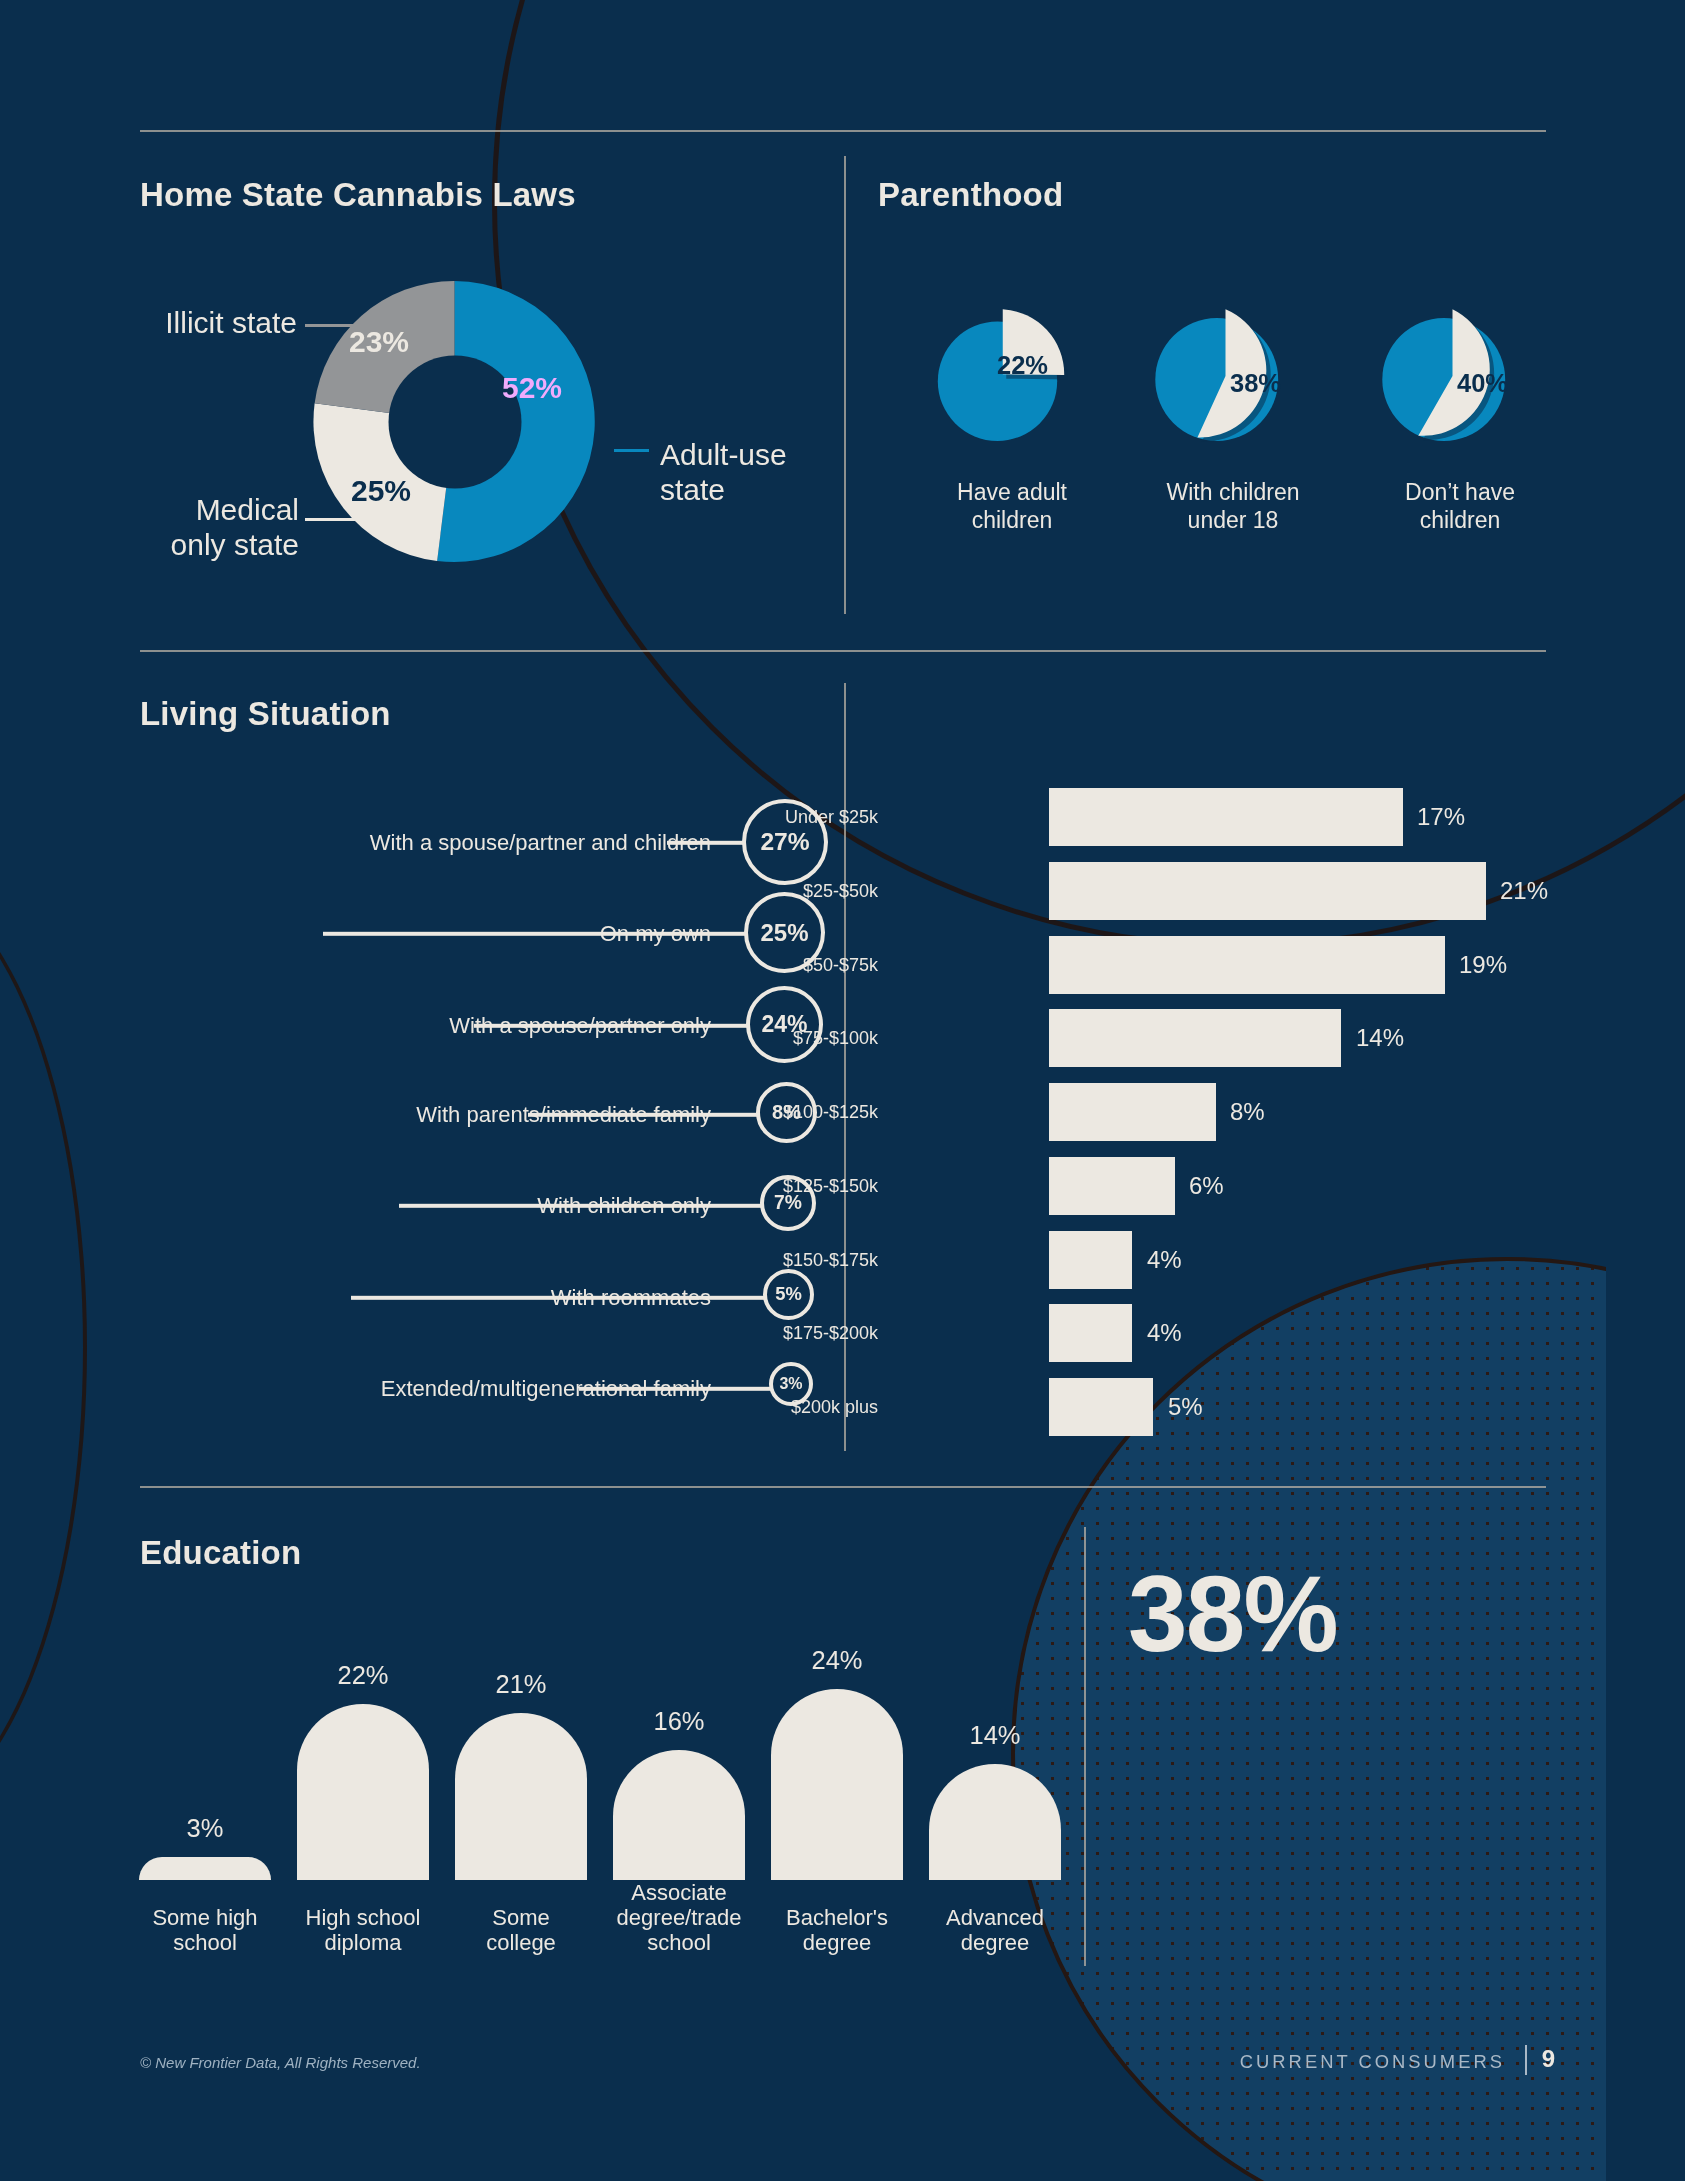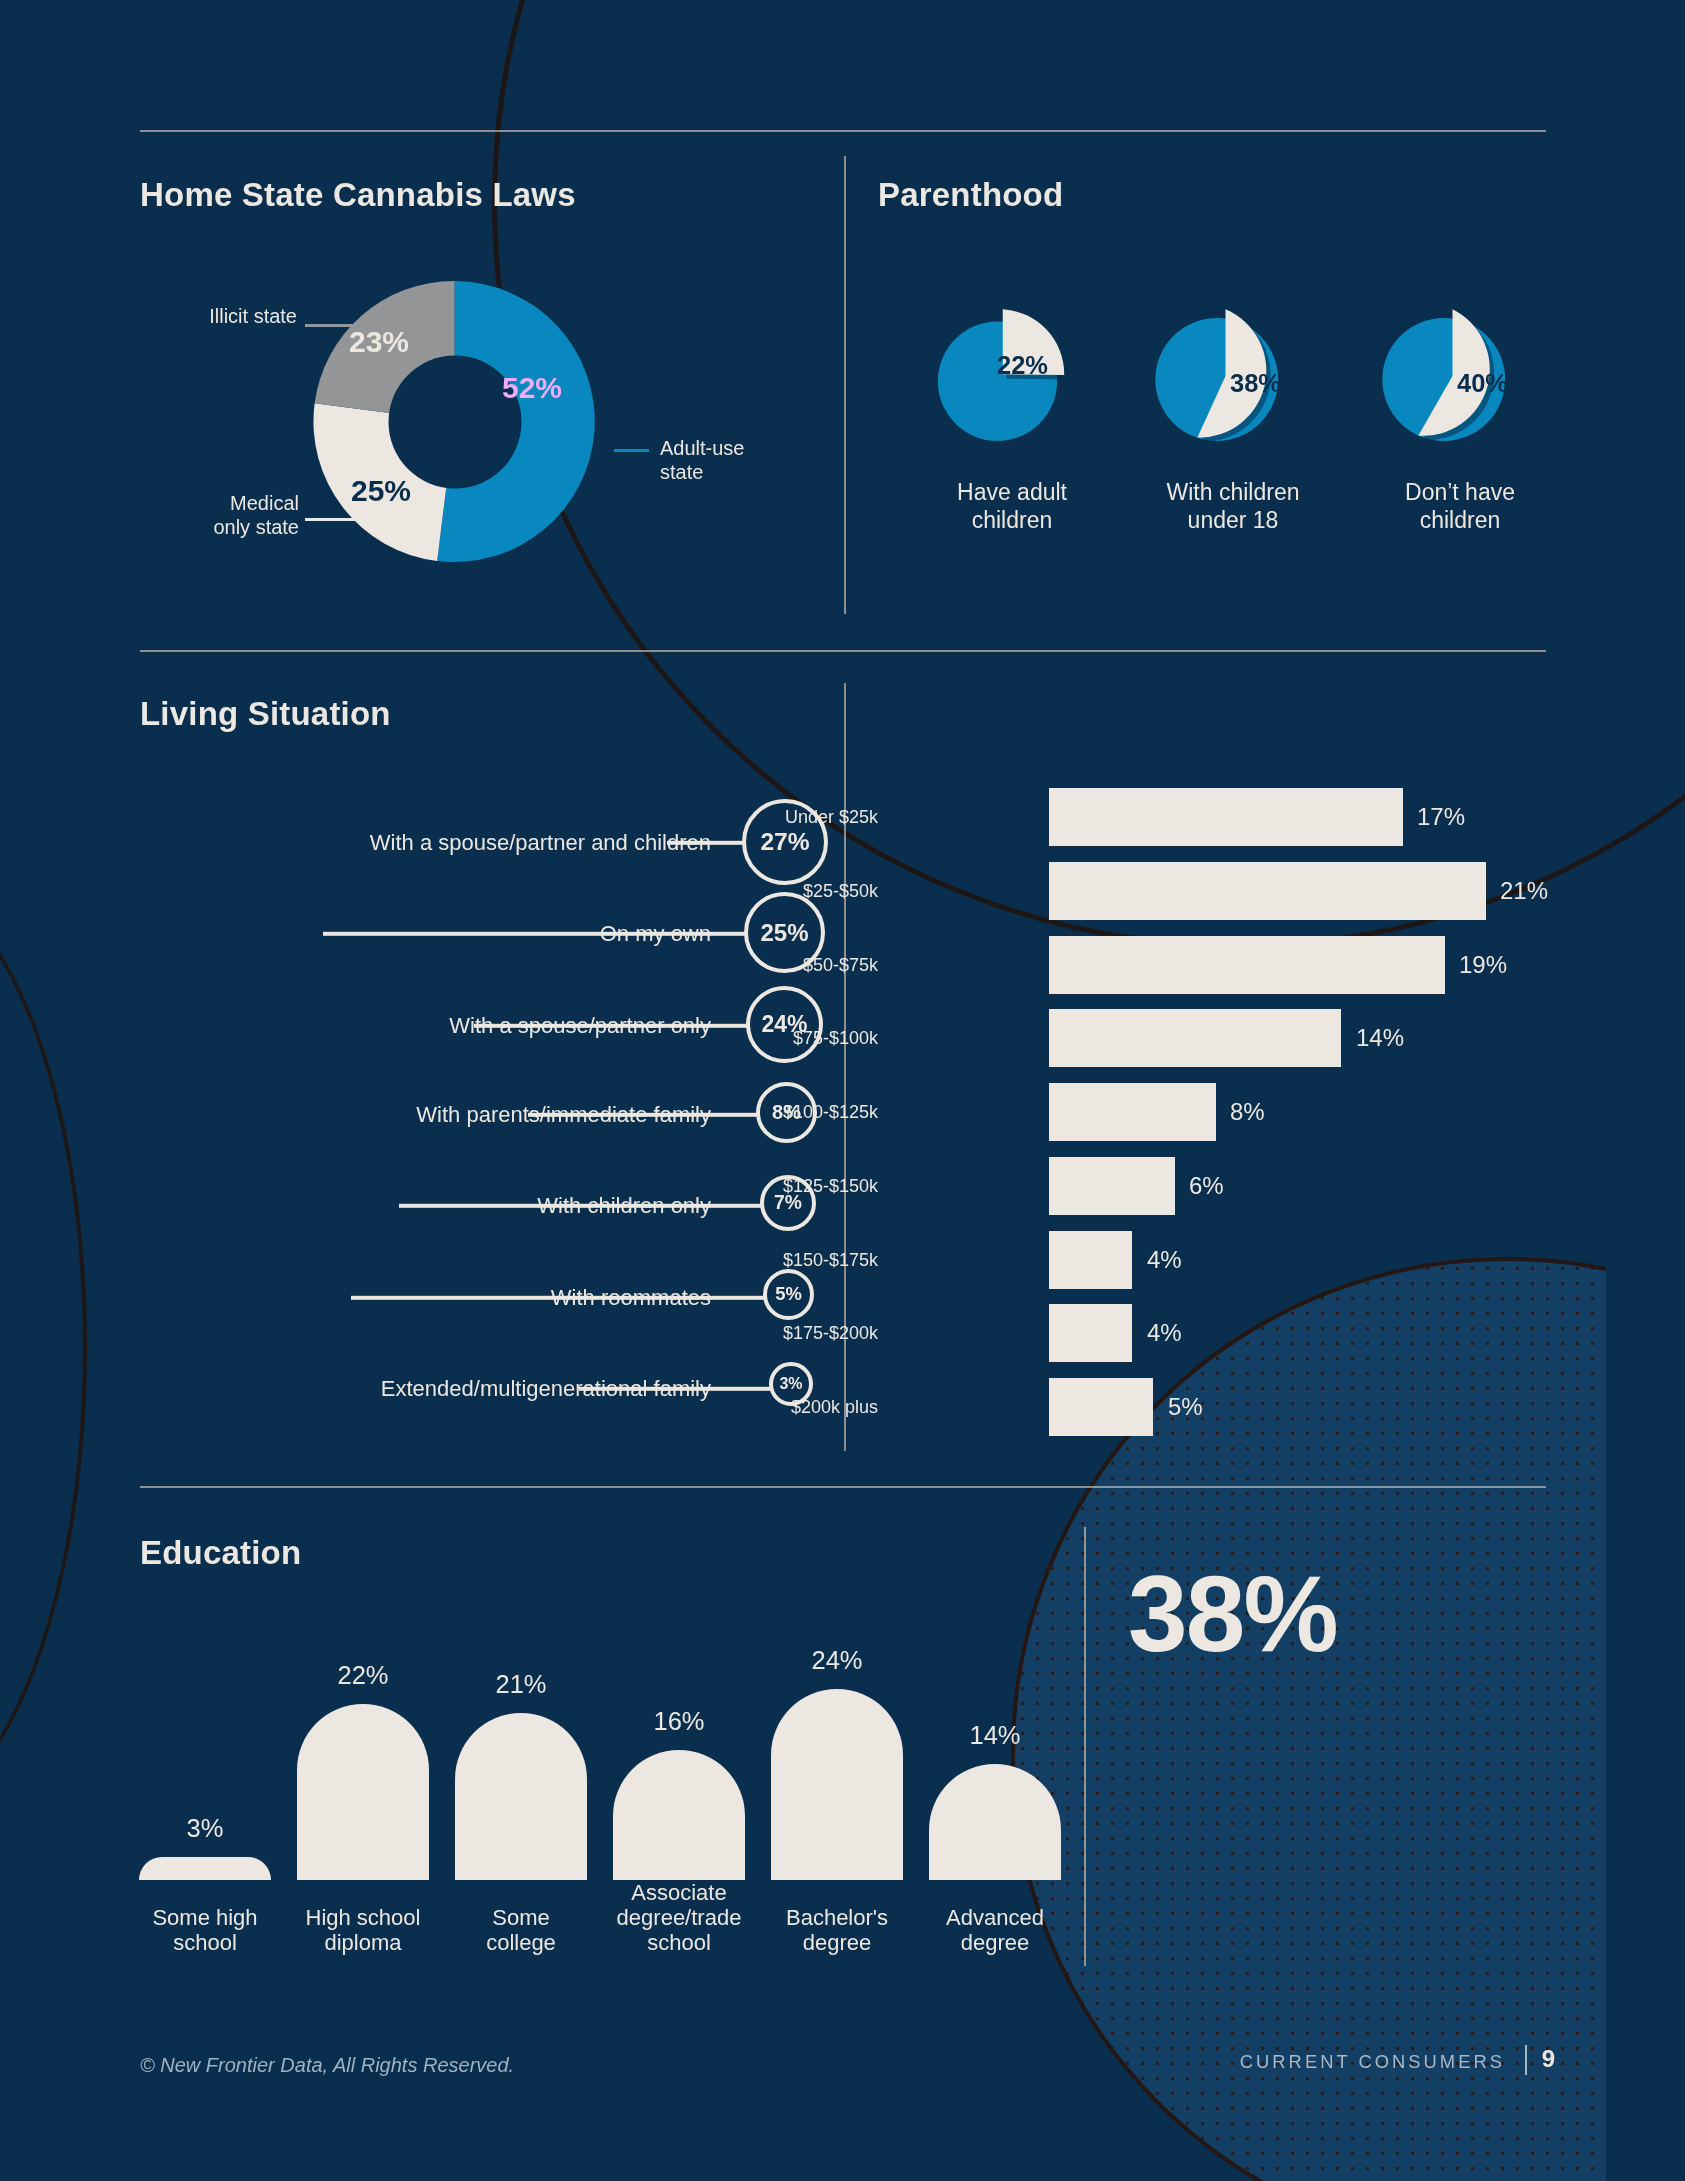--- a/index.html
+++ b/index.html
@@ -53,21 +53,21 @@
   }
 
   
   .donut-wrap { position:absolute; left:307px; top:274px; width:295px; height:295px; }
   .donut-hole {
     position:absolute; left:50%; top:50%; transform:translate(-50%,-50%);
     width:133px; height:133px; border-radius:50%; background:#0a2e4d;
   }
   .donut-val { position:absolute; font-size:30px; font-weight:bold; }
   .lead-line { position:absolute; height:2.6px; }
-  .lead-lbl { position:absolute; font-size:20px; line-height:1.18; color:#ece8e1; }
+  .lead-lbl { position:absolute; font-size:30px; line-height:1.18; color:#ece8e1; }
 
   
   .pie-group { position:absolute; }
   .pie { position:absolute; width:140px; height:140px; }
   .pie-caption {
     position:absolute; width:202px; text-align:center;
     font-size:23px; line-height:1.22; color:#ece8e1;
   }
   .pie-val {
     position:absolute; font-size:25.5px; font-weight:bold; color:#0a2e4d;
@@ -123,21 +123,21 @@
     font-size:107px; font-weight:bold; letter-spacing:-1.8px; color:#ece8e1;
   }
   .callout-sub {
     position:absolute; left:1131px; top:1690px;
     font-size:33px; line-height:1.24; color:#ece8e1; width:334px;
   }
 
   
   .footer-left {
     position:absolute; left:140px; top:2054px;
-    font-size:20px; font-style:italic; color:#9fb2c2;
+    font-size:15px; font-style:italic; color:#9fb2c2;
   }
   .footer-right {
     position:absolute; right:180px; top:2051px;
     font-size:18.4px; letter-spacing:3px; color:#a9b8c6;
   }
   .footer-sep {
     position:absolute; right:158px; top:2045px;
     width:1.8px; height:30px; background:#a9b8c6;
   }
   .footer-page {

